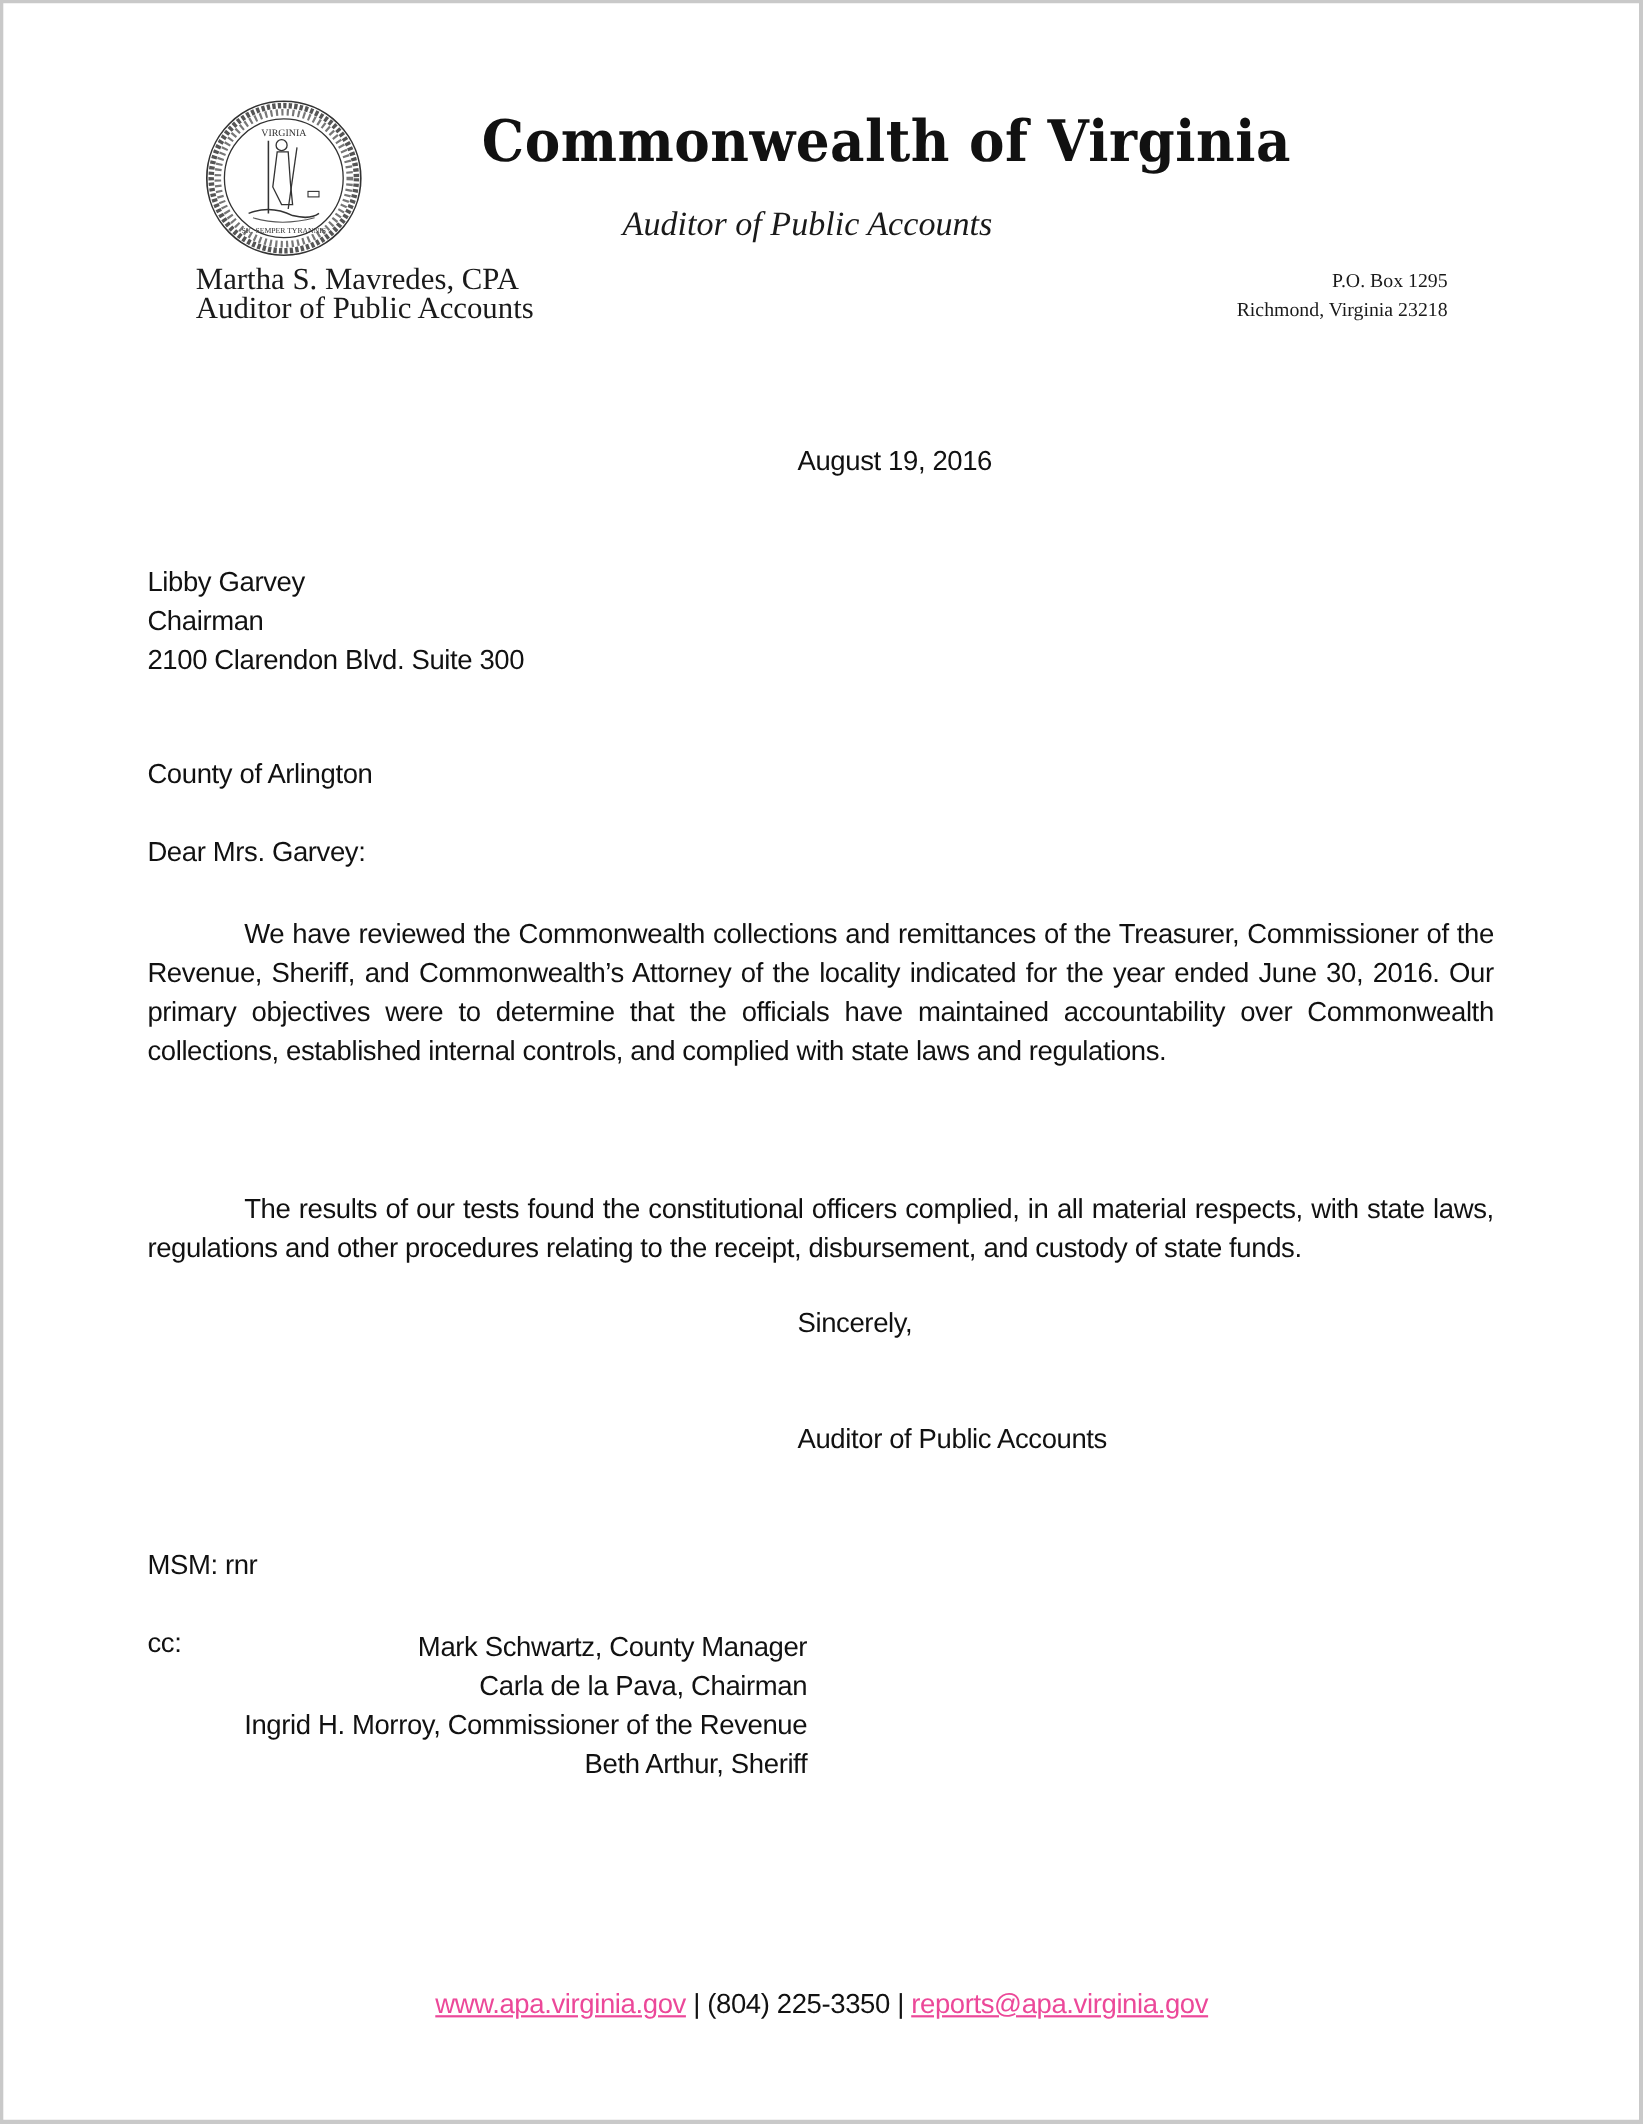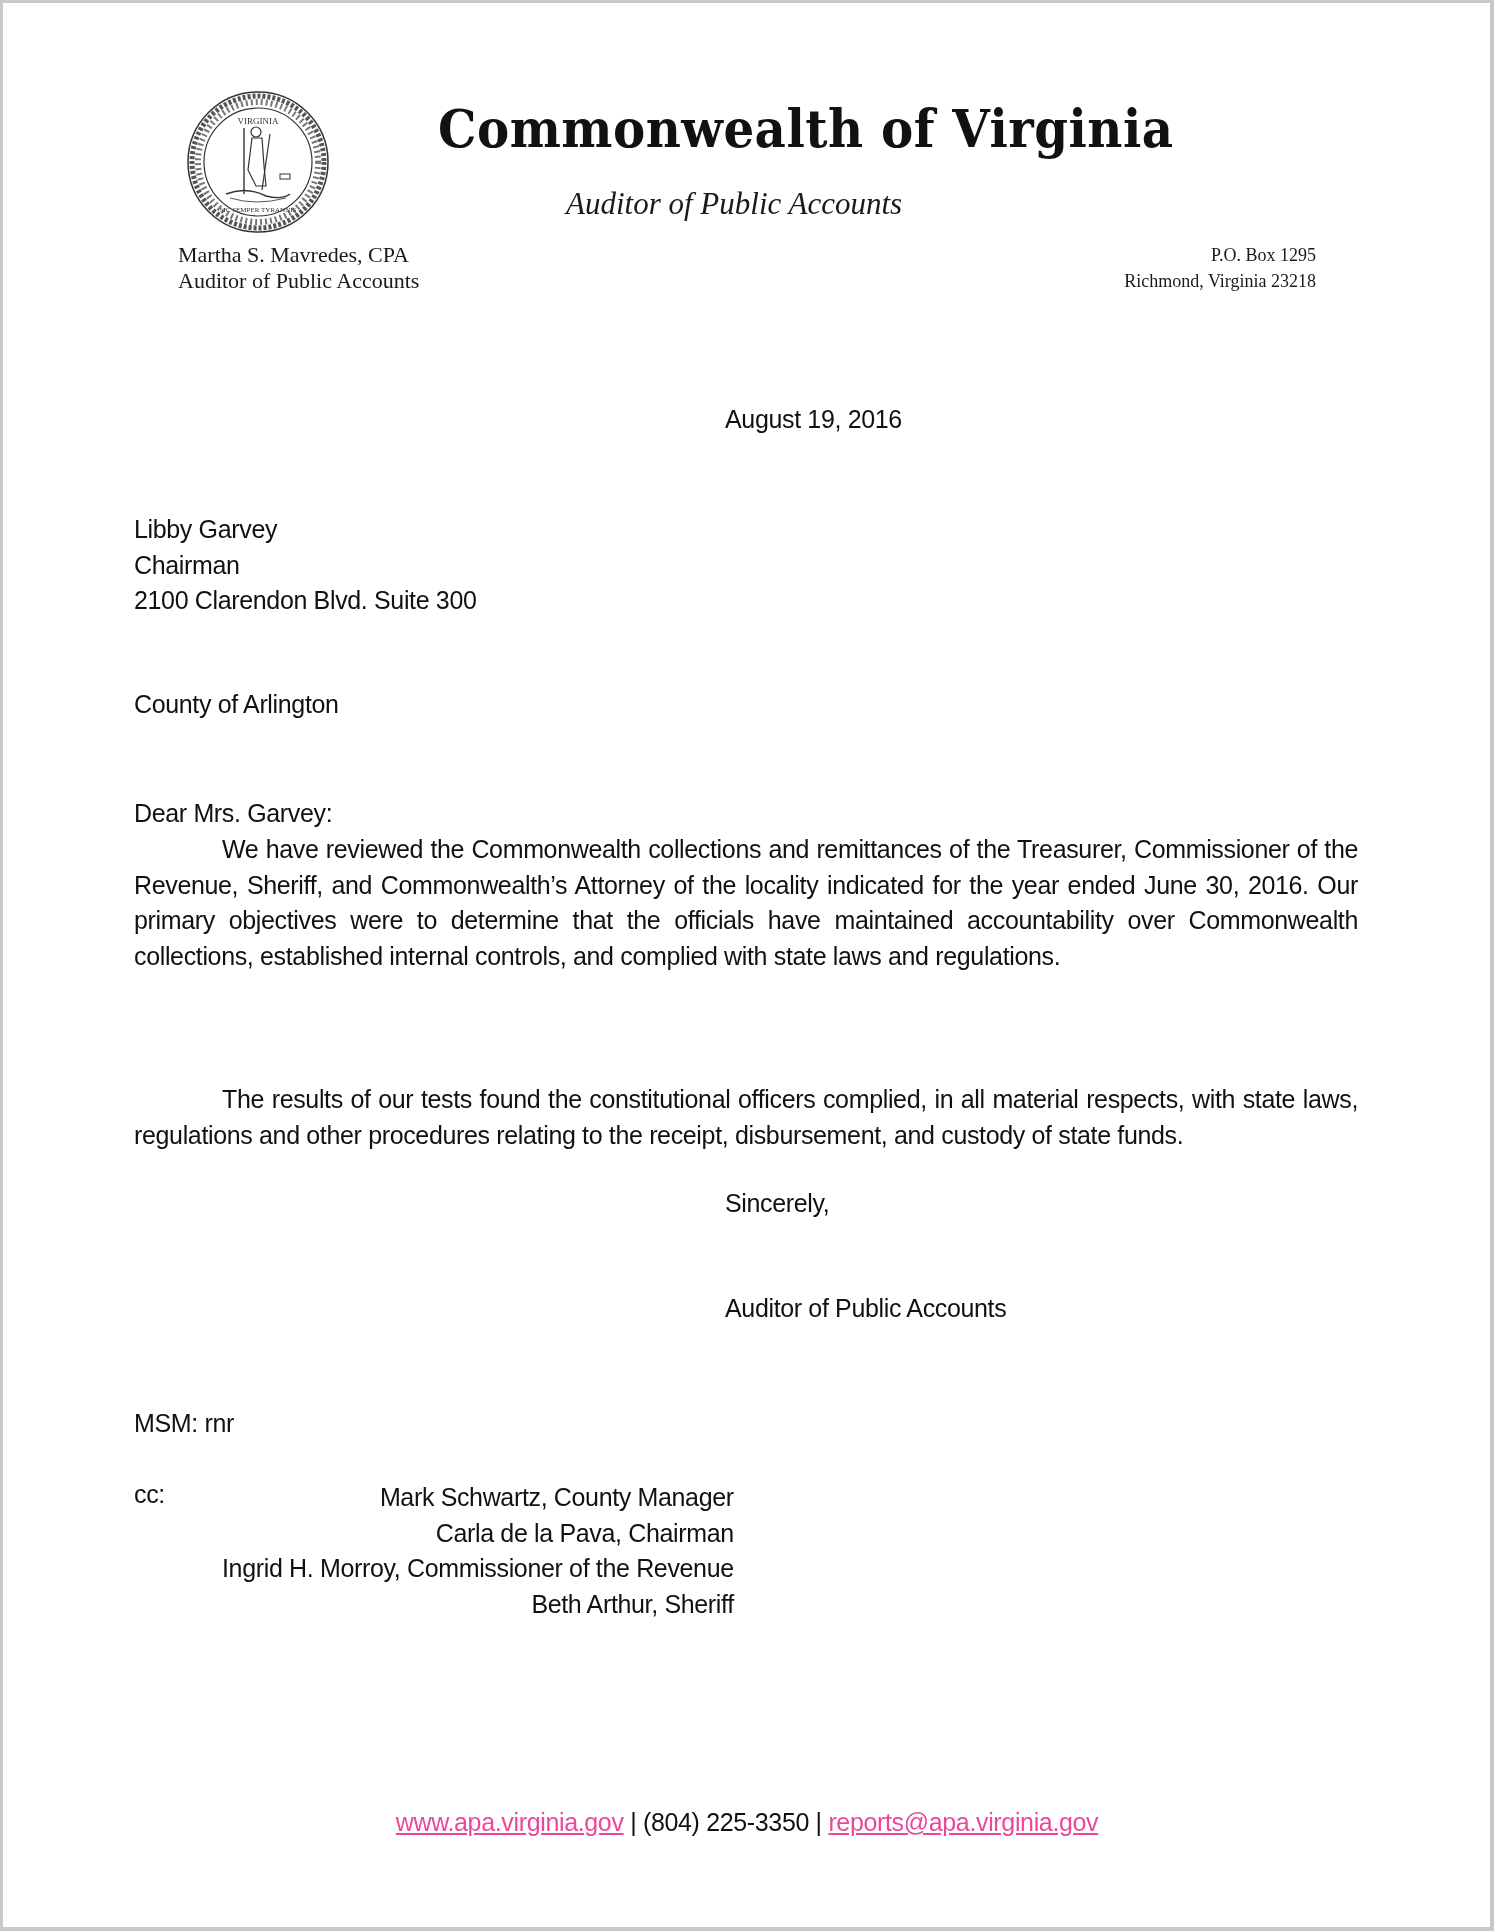--- a/index.html
+++ b/index.html
@@ -9,27 +9,27 @@
     box-sizing: border-box; border: 3px solid #c9c9c9; border-right-width: 4px; border-bottom-width: 4px;
     background: #fff;
   }
   .abs { position: absolute; white-space: nowrap; }
   .serif { font-family: "Liberation Serif", "DejaVu Serif", serif; color: #1a1a1a; }
   .body-font { font-family: "Liberation Sans", "DejaVu Sans", sans-serif; color: #111; font-size: 25px; letter-spacing: -0.35px; }
 
   .seal { left: 186px; top: 90px; width: 144px; height: 144px; }
   .title { left: 438px; top: 98px; font-family: "DejaVu Serif", "Liberation Serif", serif; font-weight: bold; font-size: 52px; letter-spacing: 0.5px; color: #111; transform: scaleX(0.93); transform-origin: left top; }
   .subtitle { left: 566px; top: 186px; font-size: 31px; font-style: italic; }
-  .left-head { left: 178px; top: 242px; font-size: 22px; line-height: 26px; }
+  .left-head { left: 178px; top: 242px; font-size: 28px; line-height: 26px; }
   .right-head { right: 178px; top: 242px; font-size: 18px; line-height: 26px; text-align: right; }
 
   .date { left: 725px; top: 405px; }
   .addr { left: 134px; top: 512px; line-height: 35.7px; }
   .county { left: 134px; top: 690px; }
-  .salutation { left: 134px; top: 799px; }
+  .salutation { left: 134px; top: 761px; }
   .para { position: absolute; left: 134px; width: 1224px; line-height: 35.7px; text-align: justify; white-space: normal; }
   .para .indent { display: inline-block; width: 88px; }
   .p1 { top: 832px; }
   .p2 { top: 1046px; margin-top: 36px; }
   .sincerely { left: 725px; top: 1189px; }
   .sig { left: 725px; top: 1294px; }
   .initials { left: 134px; top: 1409px; }
   .cc-label { left: 134px; top: 1480px; }
   .cc-list { left: 222px; top: 1480px; line-height: 35.7px; text-align: right; }
   .footer { left: 0; width: 1494px; top: 1808px; text-align: center; }

